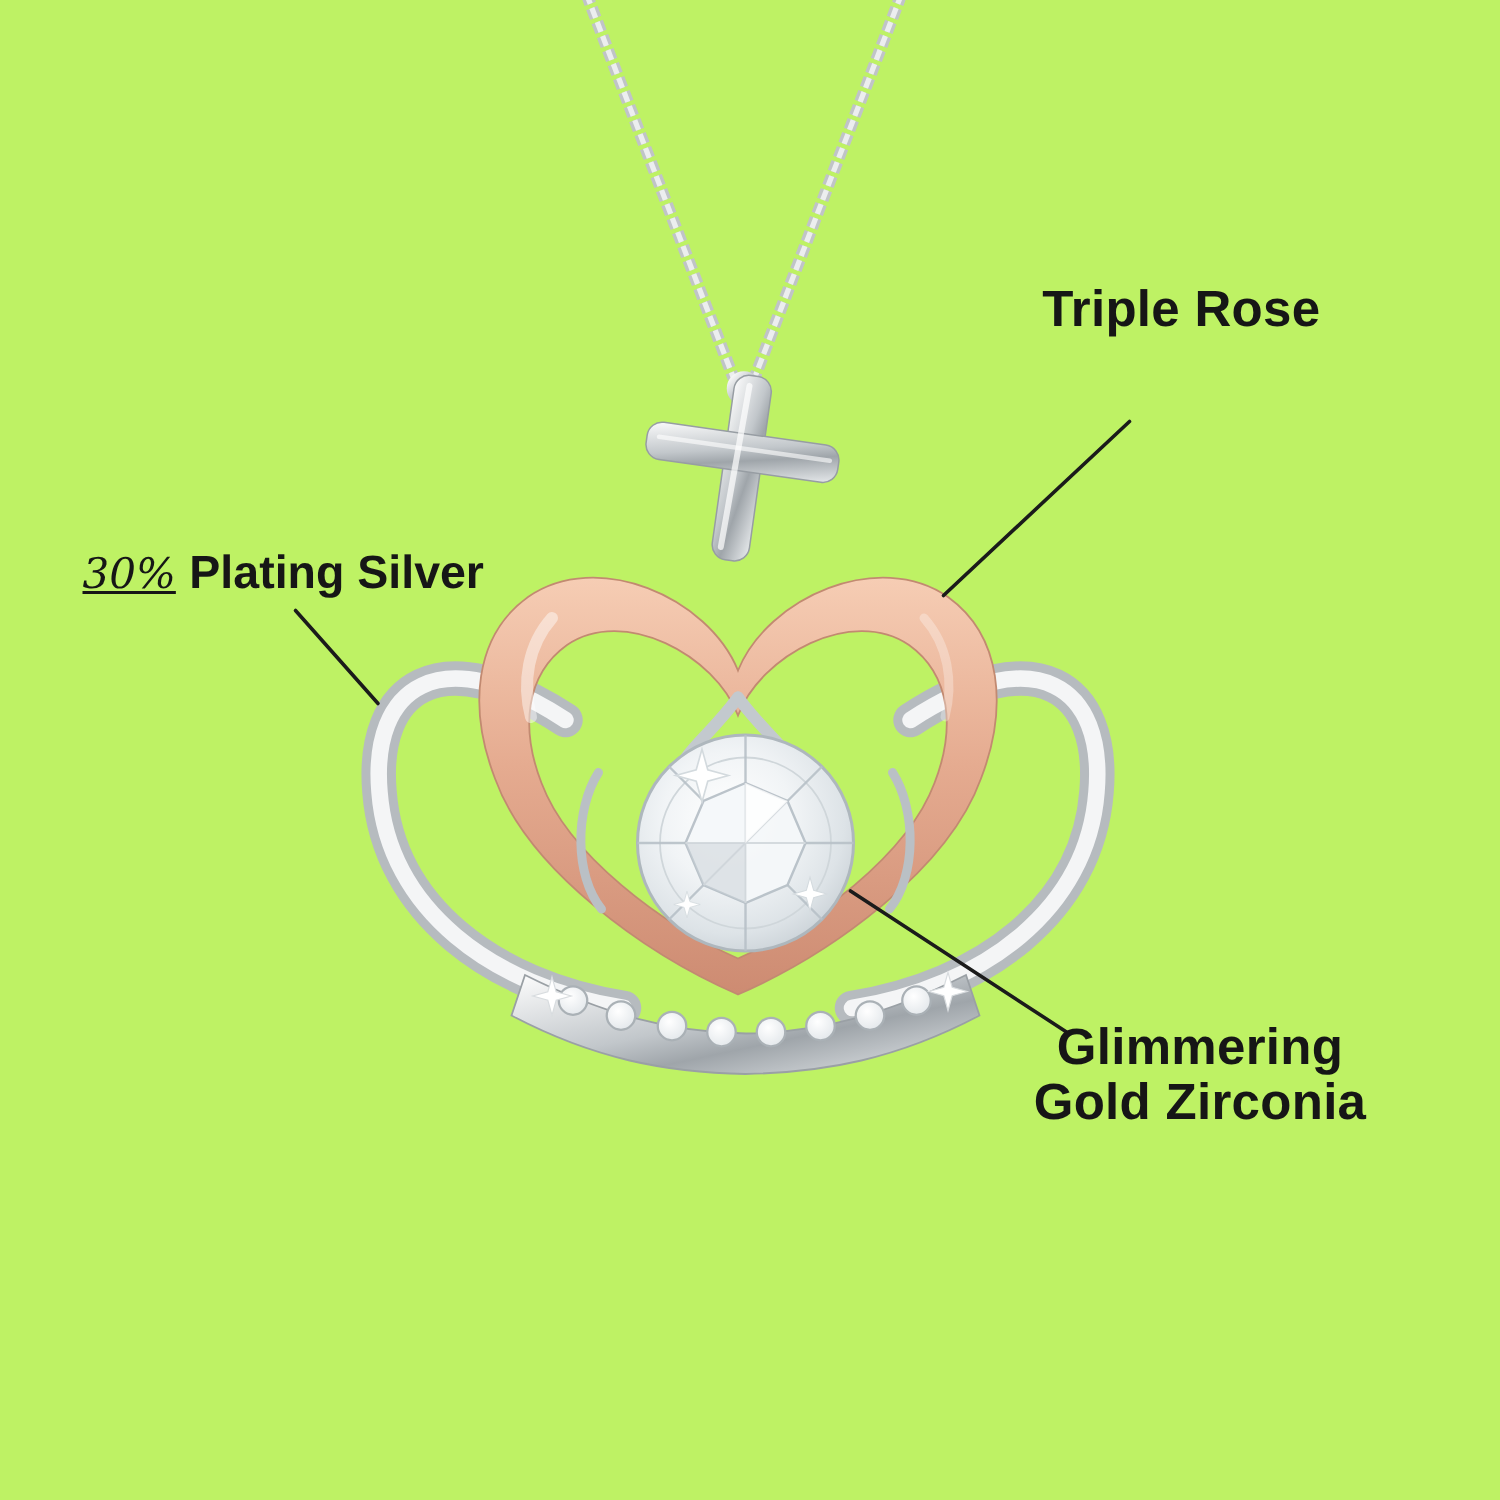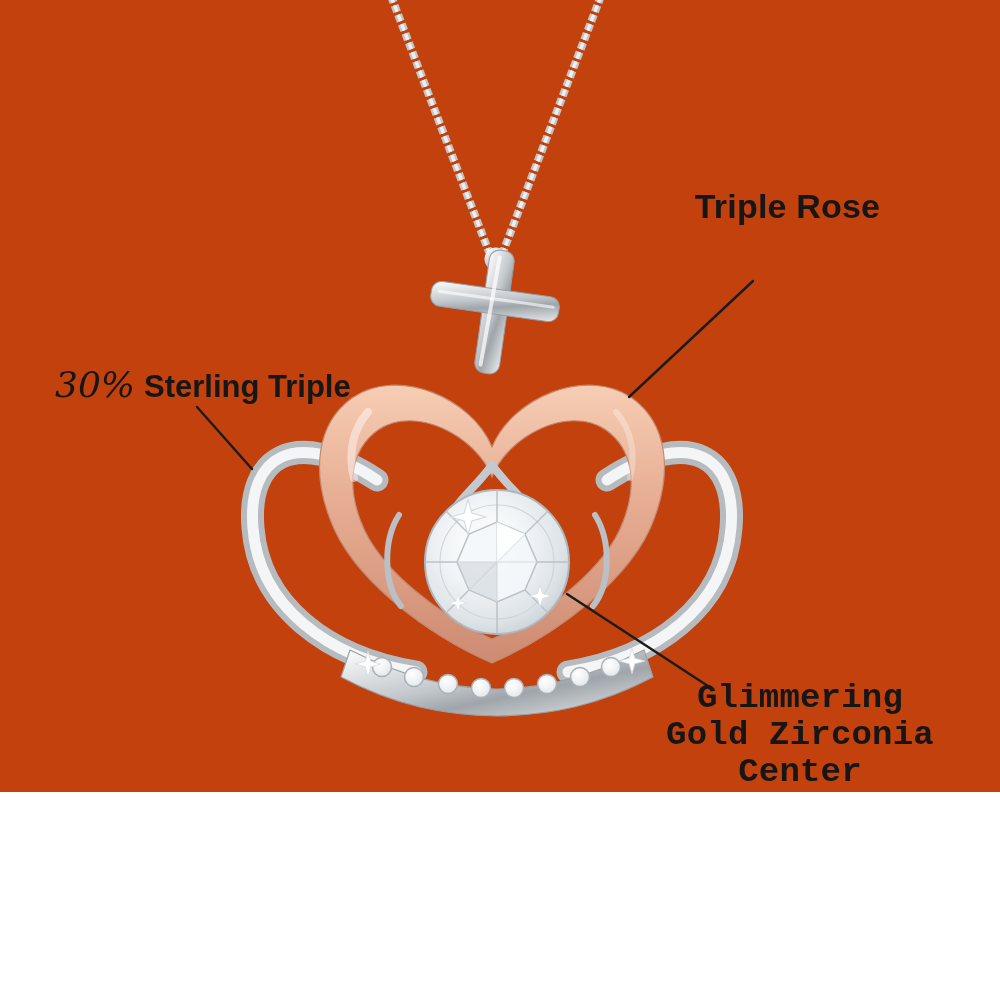--- a/index.html
+++ b/index.html
@@ -4,22 +4,22 @@
 <style>
   html,body{margin:0;padding:0;}
   body{
     width:1000px;height:1000px;
     background:#ffffff;
     font-family:"Liberation Sans",sans-serif;
     overflow:hidden;
   }
   .stage{
     position:relative;
-    width:1000px;height:792px;
-    background:#c2410c;
+    width:1000px;height:1000px;
+    background:#bef264;
   }
   .photo-svg{
     position:absolute;
     left:0;top:0;
     width:1000px;height:1000px;
     display:block;
   }
   .ann{
     position:absolute;
     font-weight:700;
@@ -34,29 +34,29 @@
   }
   .ann-silver{
     left:55px;top:364px;
     font-size:31px;
     white-space:nowrap;
   }
   .ann-silver .pct{
     font-family:"DejaVu Serif",serif;
     font-style:italic;
     font-weight:400;
-    font-size:36px;
+    font-size:28px;
     margin-right:9px;
+    text-decoration:underline;
   }
   .ann-zirconia{
     left:655px;top:680px;width:290px;
     text-align:center;
     font-size:34px;line-height:37px;
     letter-spacing:0.2px;
-    font-family:Liberation Mono, monospace;
   }
 </style>
 </head>
 <body>
 
 <div class="stage">
 
   <svg class="photo-svg" viewBox="0 0 1000 1000" aria-hidden="true">
     <defs>
       <linearGradient id="silverLin" x1="0" y1="0" x2="1" y2="1">
@@ -184,22 +184,21 @@
       <path d="M 197 407 L 252 469"></path>
       <path d="M 711 688 L 567 594"></path>
     </g>
   </svg>
 
   <div class="ann ann-rosegold">
     <div>Triple Rose</div>
   </div>
 
   <div class="ann ann-silver">
-    <span class="pct">30%</span><span>Sterling Triple</span>
+    <span class="pct">30%</span><span>Plating Silver</span>
   </div>
 
   <div class="ann ann-zirconia">
     <div>Glimmering</div>
     <div>Gold Zirconia</div>
-    <div>Center</div>
   </div>
 
 </div>
 
 </body></html>

